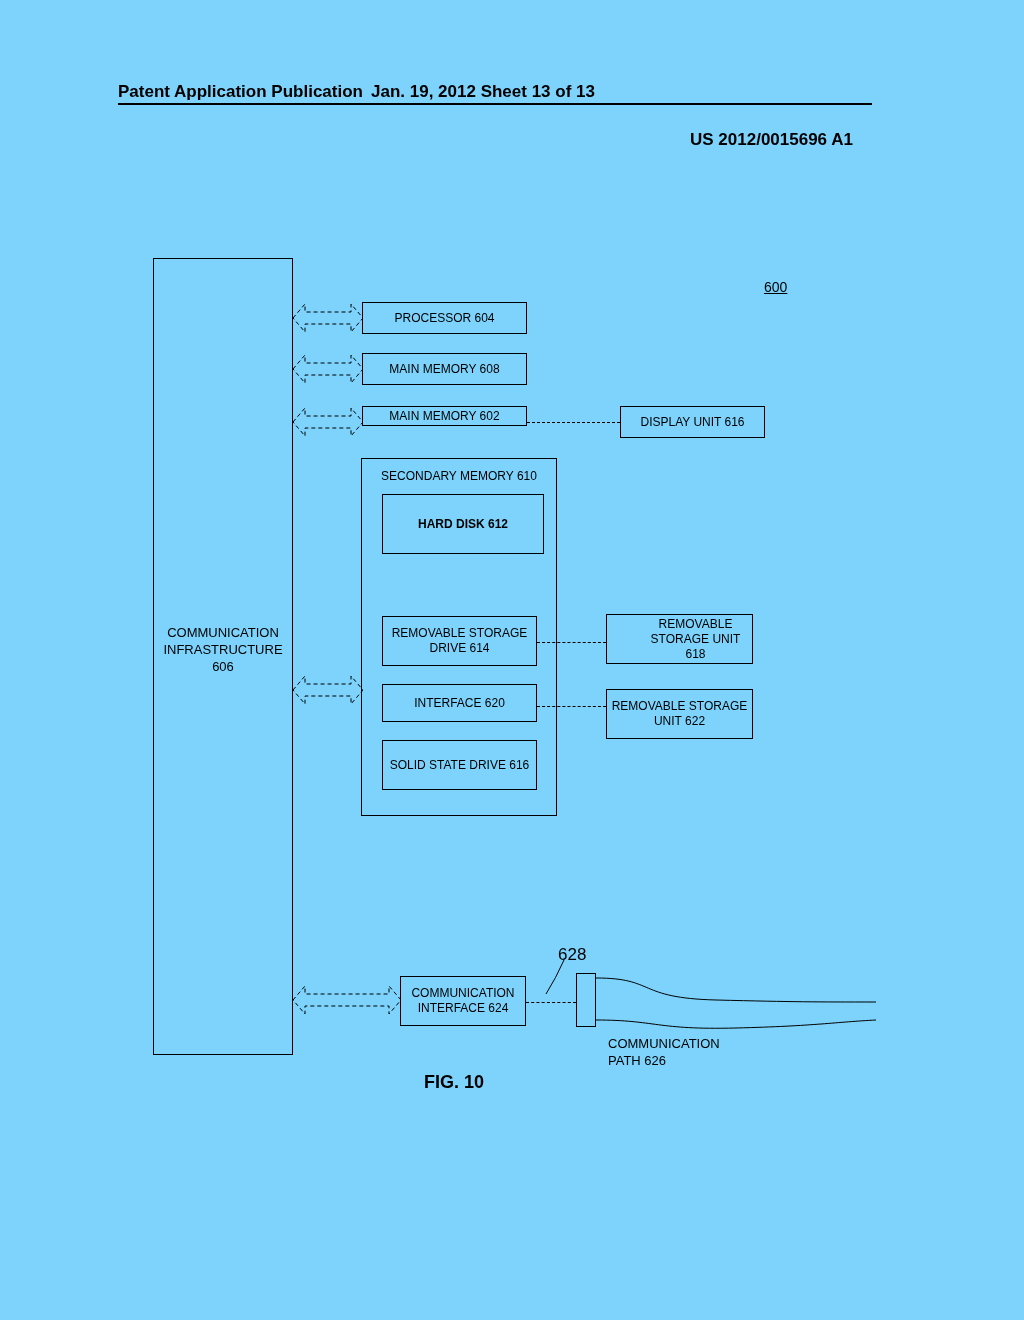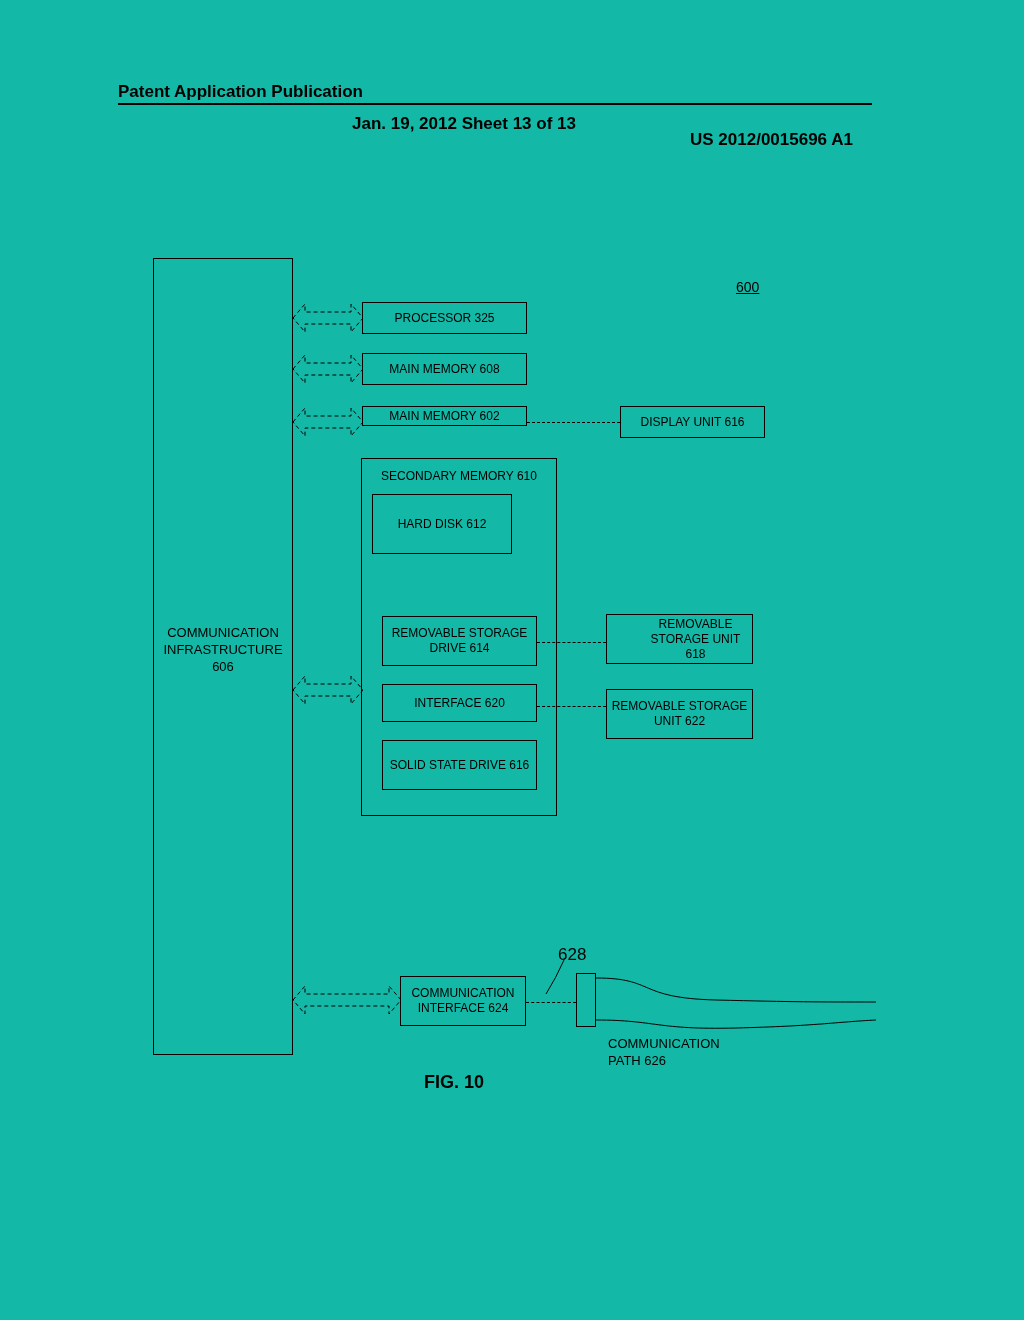--- a/index.html
+++ b/index.html
@@ -6,38 +6,37 @@
     margin: 0;
     padding: 0;
     background: #fff;
     font-family: Arial, Helvetica, sans-serif;
     color: #000;
   }
   .page {
     position: relative;
     width: 1024px;
     height: 1320px;
-    background: #14b8a6;
+    background: #7dd3fc;
   }
   .header {
     position: absolute;
     top: 82px;
     left: 0;
     width: 1024px;
     font-size: 17px;
     font-weight: bold;
   }
   .header .left {
     position: absolute;
     left: 118px;
   }
   .header .center {
     position: absolute;
-    left: 352px;
-    margin-top: 32px;
+    left: 371px;
   }
   .header .pubno {
     position: absolute;
     left: 690px;
     margin-top: 48px;
   }
   .header-rule {
     position: absolute;
     top: 103px;
     left: 118px;
@@ -92,31 +91,31 @@
 
 <div class="page">
 
   <div class="header">
     <span class="left">Patent Application Publication</span>
     <span class="center">Jan. 19, 2012   Sheet 13 of 13</span>
     <span class="pubno">US 2012/0015696 A1</span>
   </div>
   <div class="header-rule"></div>
 
-  <div class="sysref" style="left:736px; top:279px;">600</div>
+  <div class="sysref" style="left:764px; top:279px;">600</div>
 
   <div class="box" style="left:153px; top:258px; width:140px; height:797px;"></div>
   <div class="comm-text" style="left:163px; top:625px; width:120px;">
     <span>COMMUNICATION</span><br>
     <span>INFRASTRUCTURE</span><br>
     <span>606</span>
   </div>
 
   <div class="box" style="left:362px; top:302px; width:165px; height:32px;">
-    <span>PROCESSOR 325</span>
+    <span>PROCESSOR 604</span>
   </div>
 
   <div class="box" style="left:362px; top:353px; width:165px; height:32px;">
     <span>MAIN MEMORY 608</span>
   </div>
 
   <div class="box" style="left:362px; top:406px; width:165px; height:20px;">
     <span>MAIN MEMORY 602</span>
   </div>
 
@@ -124,21 +123,21 @@
     <span>DISPLAY UNIT 616</span>
   </div>
   <div class="dashed-line" style="left:527px; top:422px; width:93px;"></div>
 
   <div class="box" style="left:361px; top:458px; width:196px; height:358px; align-items:flex-start; padding-top:10px;">
   </div>
   <div class="box noborder" style="left:361px; top:465px; width:196px; height:22px;">
     <span>SECONDARY MEMORY 610</span>
   </div>
 
-  <div class="box" style="left:372px; top:494px; width:140px; height:60px;">
+  <div class="box" style="left:382px; top:494px; width:162px; height:60px;font-weight:bold;">
     <span>HARD DISK 612</span>
   </div>
 
   <div class="box" style="left:382px; top:616px; width:155px; height:50px;">
     <span>REMOVABLE STORAGE DRIVE 614</span>
   </div>
 
   <div class="box" style="left:606px; top:614px; width:147px; height:50px;padding-left:36px;">
     <span>REMOVABLE STORAGE UNIT 618</span>
   </div>

